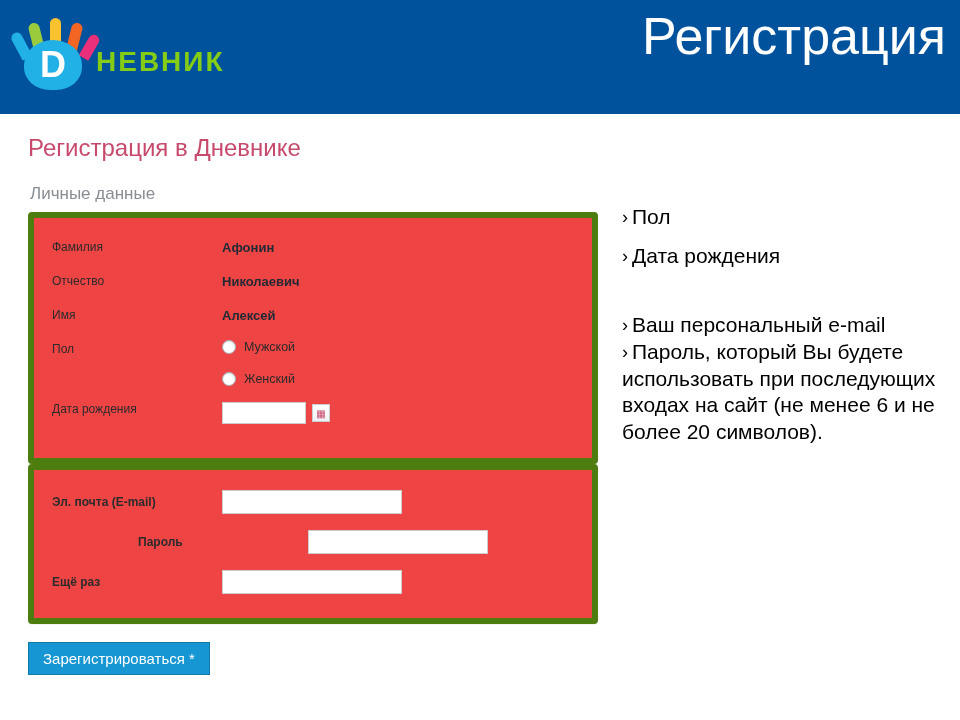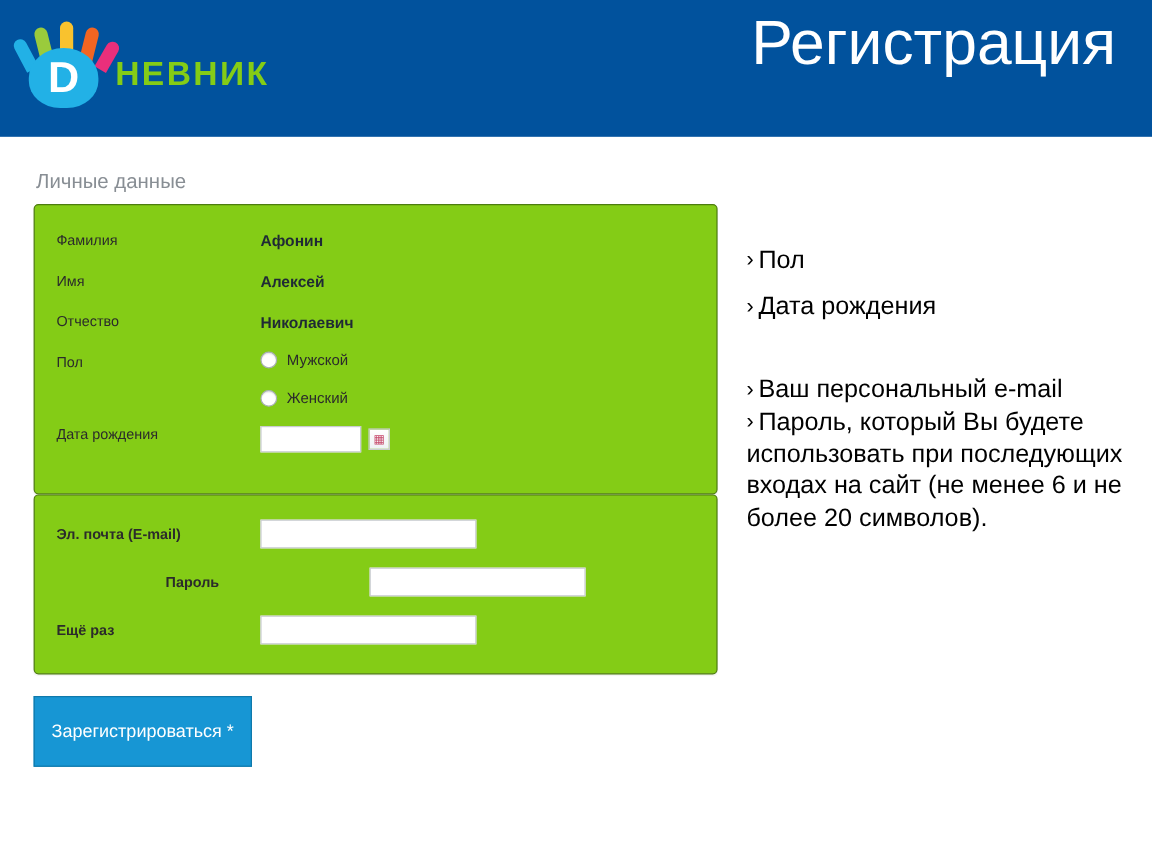--- a/index.html
+++ b/index.html
@@ -32,21 +32,21 @@
     display:flex; align-items:center; justify-content:center;
     color:#fff; font-weight:900; font-size:36px; font-family: Arial;
   }
   .logo-text {
     color:#84cc16; font-weight:900; letter-spacing:2px;
     font-size:28px; padding-bottom:6px;
     font-family: Arial Black, Arial, sans-serif;
     text-align: right;
   }
   .slide-title {
-    position:absolute; right:30px; top:6px;
+    position:absolute; right:14px; top:6px;
     color:#fff; font-size:52px; font-weight:300;
   }
 
   
   .page {
     display:flex;
     width:100%;
     height: calc(720px - 114px);
   }
   .left {
@@ -68,22 +68,22 @@
     margin-bottom:22px;
   }
   .section-h {
     color:#888e94;
     font-size:17px;
     margin: 8px 0 8px 2px;
   }
 
   .panel {
     width: 570px;
-    background:#84cc16;
-    border:1px solid #4d7c0f;
+    background:#ef4444;
+    border:6px solid #4d7c0f;
     border-radius:4px;
     padding: 14px 18px 14px 18px;
     box-shadow: 0 1px 1px rgba(0,0,0,.05);
   }
   .row {
     display:flex;
     align-items:center;
     min-height: 30px;
     margin-bottom: 4px;
   }
@@ -129,21 +129,21 @@
     border:1px solid #c9ccd0; background:#fff;
   }
   .bold-lab .lab { font-weight:700; }
 
   .submit {
     margin-top: 18px;
     display:inline-block;
     background:#1796d4;
     color:#fff;
     font-size:15px;
-    padding:20px 14px;
+    padding:7px 14px;
     border:1px solid #0f79ab;
     cursor:pointer;
   }
 
   
   .hint-head { margin-bottom: 34px; }
   .bullets { list-style:none; }
   .bullets li::before {
     content:"›"; 
     font-size:18px; color:#000;
@@ -169,34 +169,35 @@
       <div class="palm">D</div>
     </div>
     <div class="logo-text">НЕВНИК</div>
   </div>
   <div class="slide-title">Регистрация</div>
 </div>
 
 <div class="page">
 
   <div class="left">
+    <div class="page-h">Регистрация в Дневнике</div>
 
     <div class="section-h">Личные данные</div>
     <div class="panel">
       <div class="row">
         <div class="lab">Фамилия</div>
         <div class="val">Афонин</div>
       </div>
       <div class="row">
+        <div class="lab">Отчество</div>
+        <div class="val">Николаевич</div>
+      </div>
+      <div class="row">
         <div class="lab">Имя</div>
         <div class="val">Алексей</div>
-      </div>
-      <div class="row">
-        <div class="lab">Отчество</div>
-        <div class="val">Николаевич</div>
       </div>
       <div class="row">
         <div class="lab">Пол</div>
         <div>
           <label class="radio">
             <span class="dot"></span>
             <span>Мужской</span>
           </label>
         </div>
       </div>

